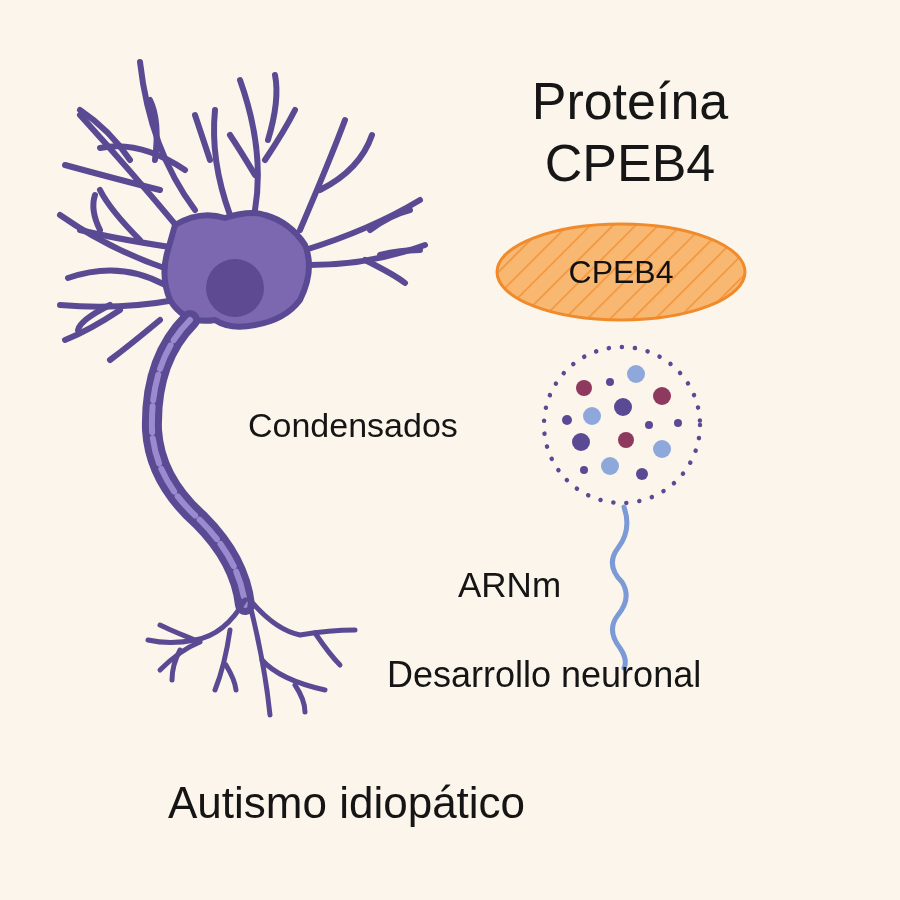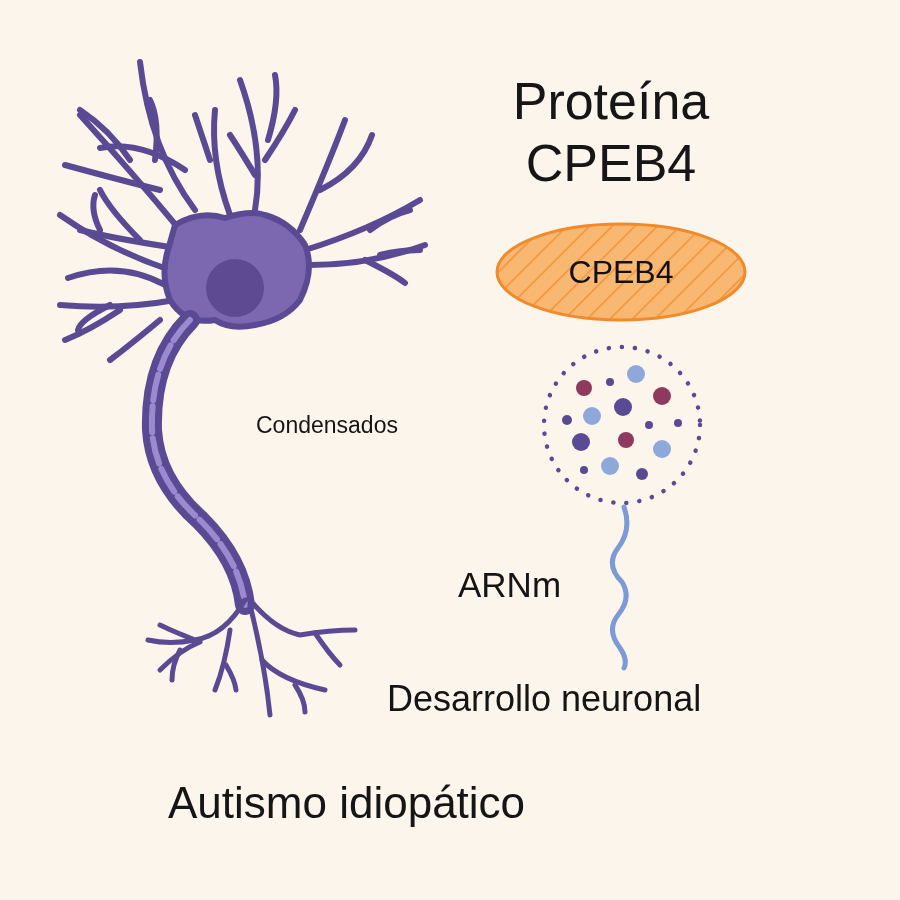--- a/index.html
+++ b/index.html
@@ -1,22 +1,22 @@
 <!DOCTYPE html>
 <html><head>
 <meta charset="utf-8">
 <style>
   html,body{margin:0;padding:0;}
   body{width:900px;height:900px;background:#fcf5ec;overflow:hidden;position:relative;font-family:"Liberation Sans","DejaVu Sans",sans-serif;color:#151515;}
   .abs{position:absolute;}
-  .title{left:451px;top:70px;width:320px;text-align:center;font-size:52px;line-height:62px;color:#161616;}
+  .title{left:470px;top:70px;width:320px;text-align:center;font-size:52px;line-height:62px;color:#161616;}
   .pill-label{left:495px;top:252px;width:252px;text-align:center;font-size:32px;line-height:40px;color:#111;}
-  .lbl-cond{left:256px;top:403px;font-size:23px;line-height:44px;}
+  .lbl-cond{left:248px;top:403px;font-size:34px;line-height:44px;}
   .lbl-arn{left:458px;top:563px;font-size:35px;line-height:44px;}
-  .lbl-des{left:387px;top:676px;font-size:36px;line-height:46px;}
+  .lbl-des{left:387px;top:652px;font-size:36px;line-height:46px;}
   .lbl-aut{left:168px;top:770px;font-size:44px;line-height:66px;}
   svg{position:absolute;left:0;top:0;}
 </style>
 </head>
 <body>
 
 <svg width="900" height="900" viewBox="0 0 900 900">
   <defs>
     <pattern id="hatch" patternUnits="userSpaceOnUse" width="16" height="16" patternTransform="rotate(45)">
       <rect width="16" height="16" fill="#f9b872"></rect>

